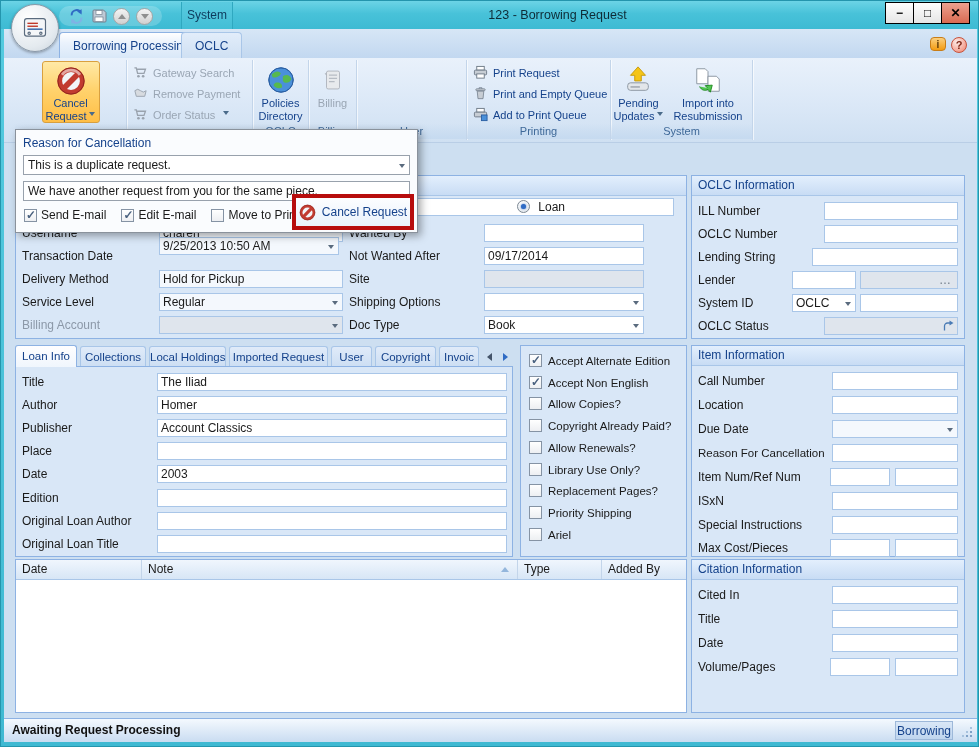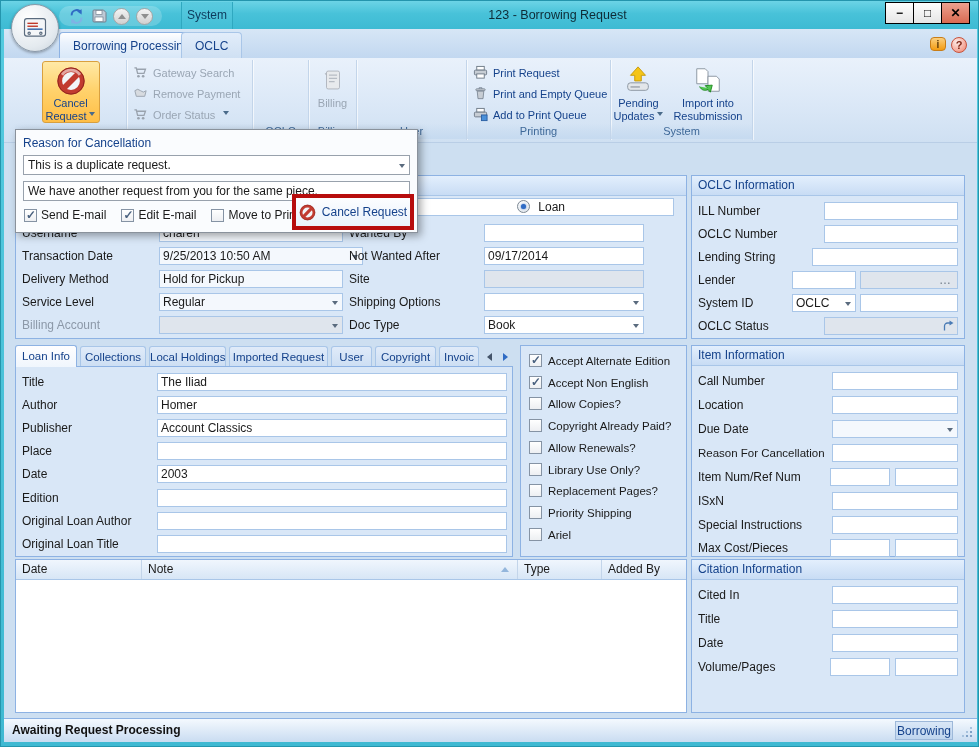--- a/index.html
+++ b/index.html
@@ -221,20 +221,34 @@
                 <circle cx="10.8" cy="12" r="1.4" fill="#9AA3AE"></circle>
               </svg>
             </span>
           <span>Order Status</span>
         </div>
       </div>
       <div class="glabel"></div>
     </div>
 
     <div class="rgroup" style="width:56px">
+      <div class="brow">
+        <div class="bigbtn" style="width:54px">
+          <span class="bicon">
+            <svg width="30" height="30" viewBox="0 0 32 32">
+                <circle cx="16" cy="16" r="13" fill="#4A90D9" stroke="#2B5FA3"></circle>
+                <path d="M6 10 C10 6 14 6 16 9 C14 13 10 14 7 13 Z" fill="#57B94E"></path>
+                <path d="M18 12 C22 9 26 11 27 15 C25 20 20 20 18 17 Z" fill="#57B94E"></path>
+                <path d="M10 19 C14 18 18 20 17 24 C13 26 9 24 8 21 Z" fill="#57B94E"></path>
+                <circle cx="16" cy="16" r="13" fill="none" stroke="#2B5FA3"></circle>
+              </svg>
+          </span>
+          <div class="blabel">Policies Directory</div>
+        </div>
+      </div>
       <div class="glabel">OCLC</div>
     </div>
 
     <div class="rgroup" style="width:48px">
       <div class="brow">
         <div class="bigbtn dis" style="width:44px">
           <span class="bicon">
             <svg width="26" height="28" viewBox="0 0 32 32">
                 <rect x="8" y="5" width="16" height="22" rx="2" fill="#E8EAED" stroke="#A7ADB5"></rect>
                 <path d="M11 10 h10 M11 14 h10 M11 18 h7" stroke="#B6BCC4" stroke-width="1.4"></path>
@@ -323,21 +337,21 @@
       <span class="radio"><span class="dot"></span></span>
       <span style="margin-left:5px">Loan</span>
     </div>
 
     <span class="lbl" style="left:6px;top:48px">Username</span>
     <div class="fld ro" style="left:143px;top:48px;width:184px">charen</div>
     <span class="lbl" style="left:333px;top:48px">Wanted By</span>
     <div class="fld" style="left:468px;top:48px;width:160px"></div>
 
     <span class="lbl" style="left:6px;top:71px">Transaction Date</span>
-    <div class="fld ro" style="left:143px;top:71px;width:204px">
+    <div class="fld ro" style="left:143px;top:61px;width:180px">
       <span>9/25/2013 10:50 AM</span><span class="caret"></span>
     </div>
     <span class="lbl" style="left:333px;top:71px">Not Wanted After</span>
     <div class="fld" style="left:468px;top:71px;width:160px">09/17/2014</div>
 
     <span class="lbl" style="left:6px;top:94px">Delivery Method</span>
     <div class="fld ro" style="left:143px;top:94px;width:184px">Hold for Pickup</div>
     <span class="lbl" style="left:333px;top:94px">Site</span>
     <div class="fld dis" style="left:468px;top:94px;width:160px"></div>
 

